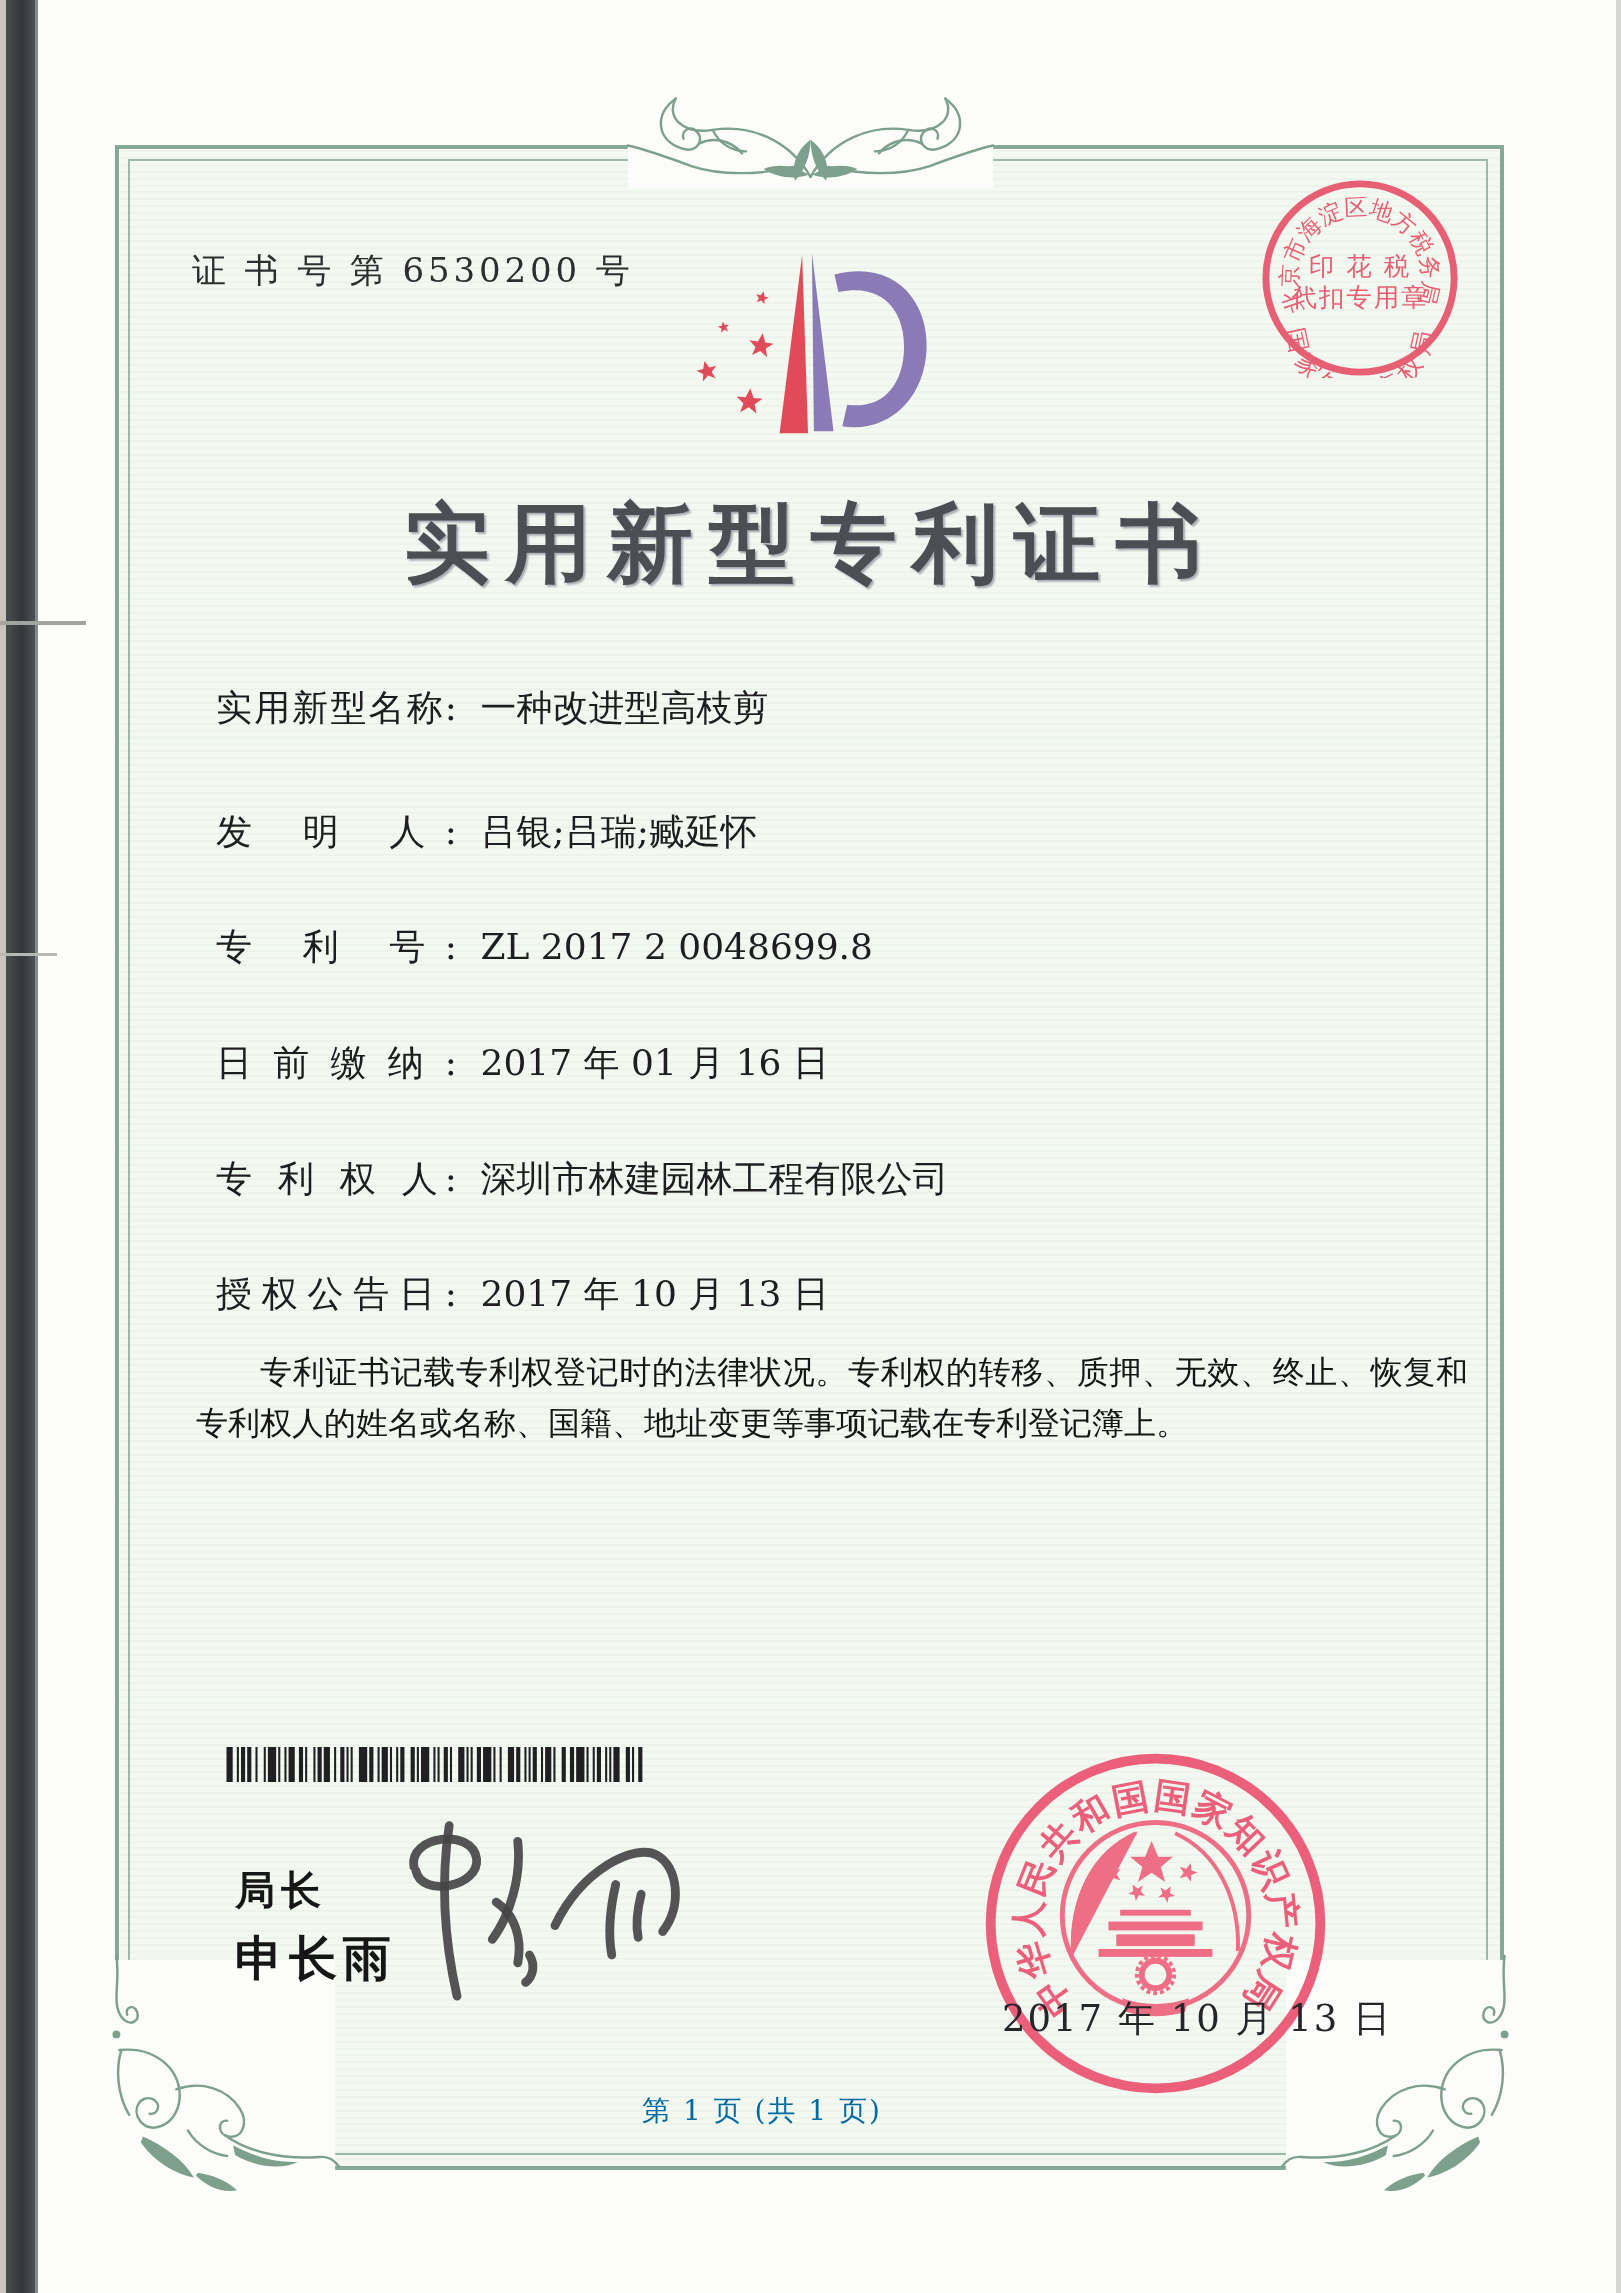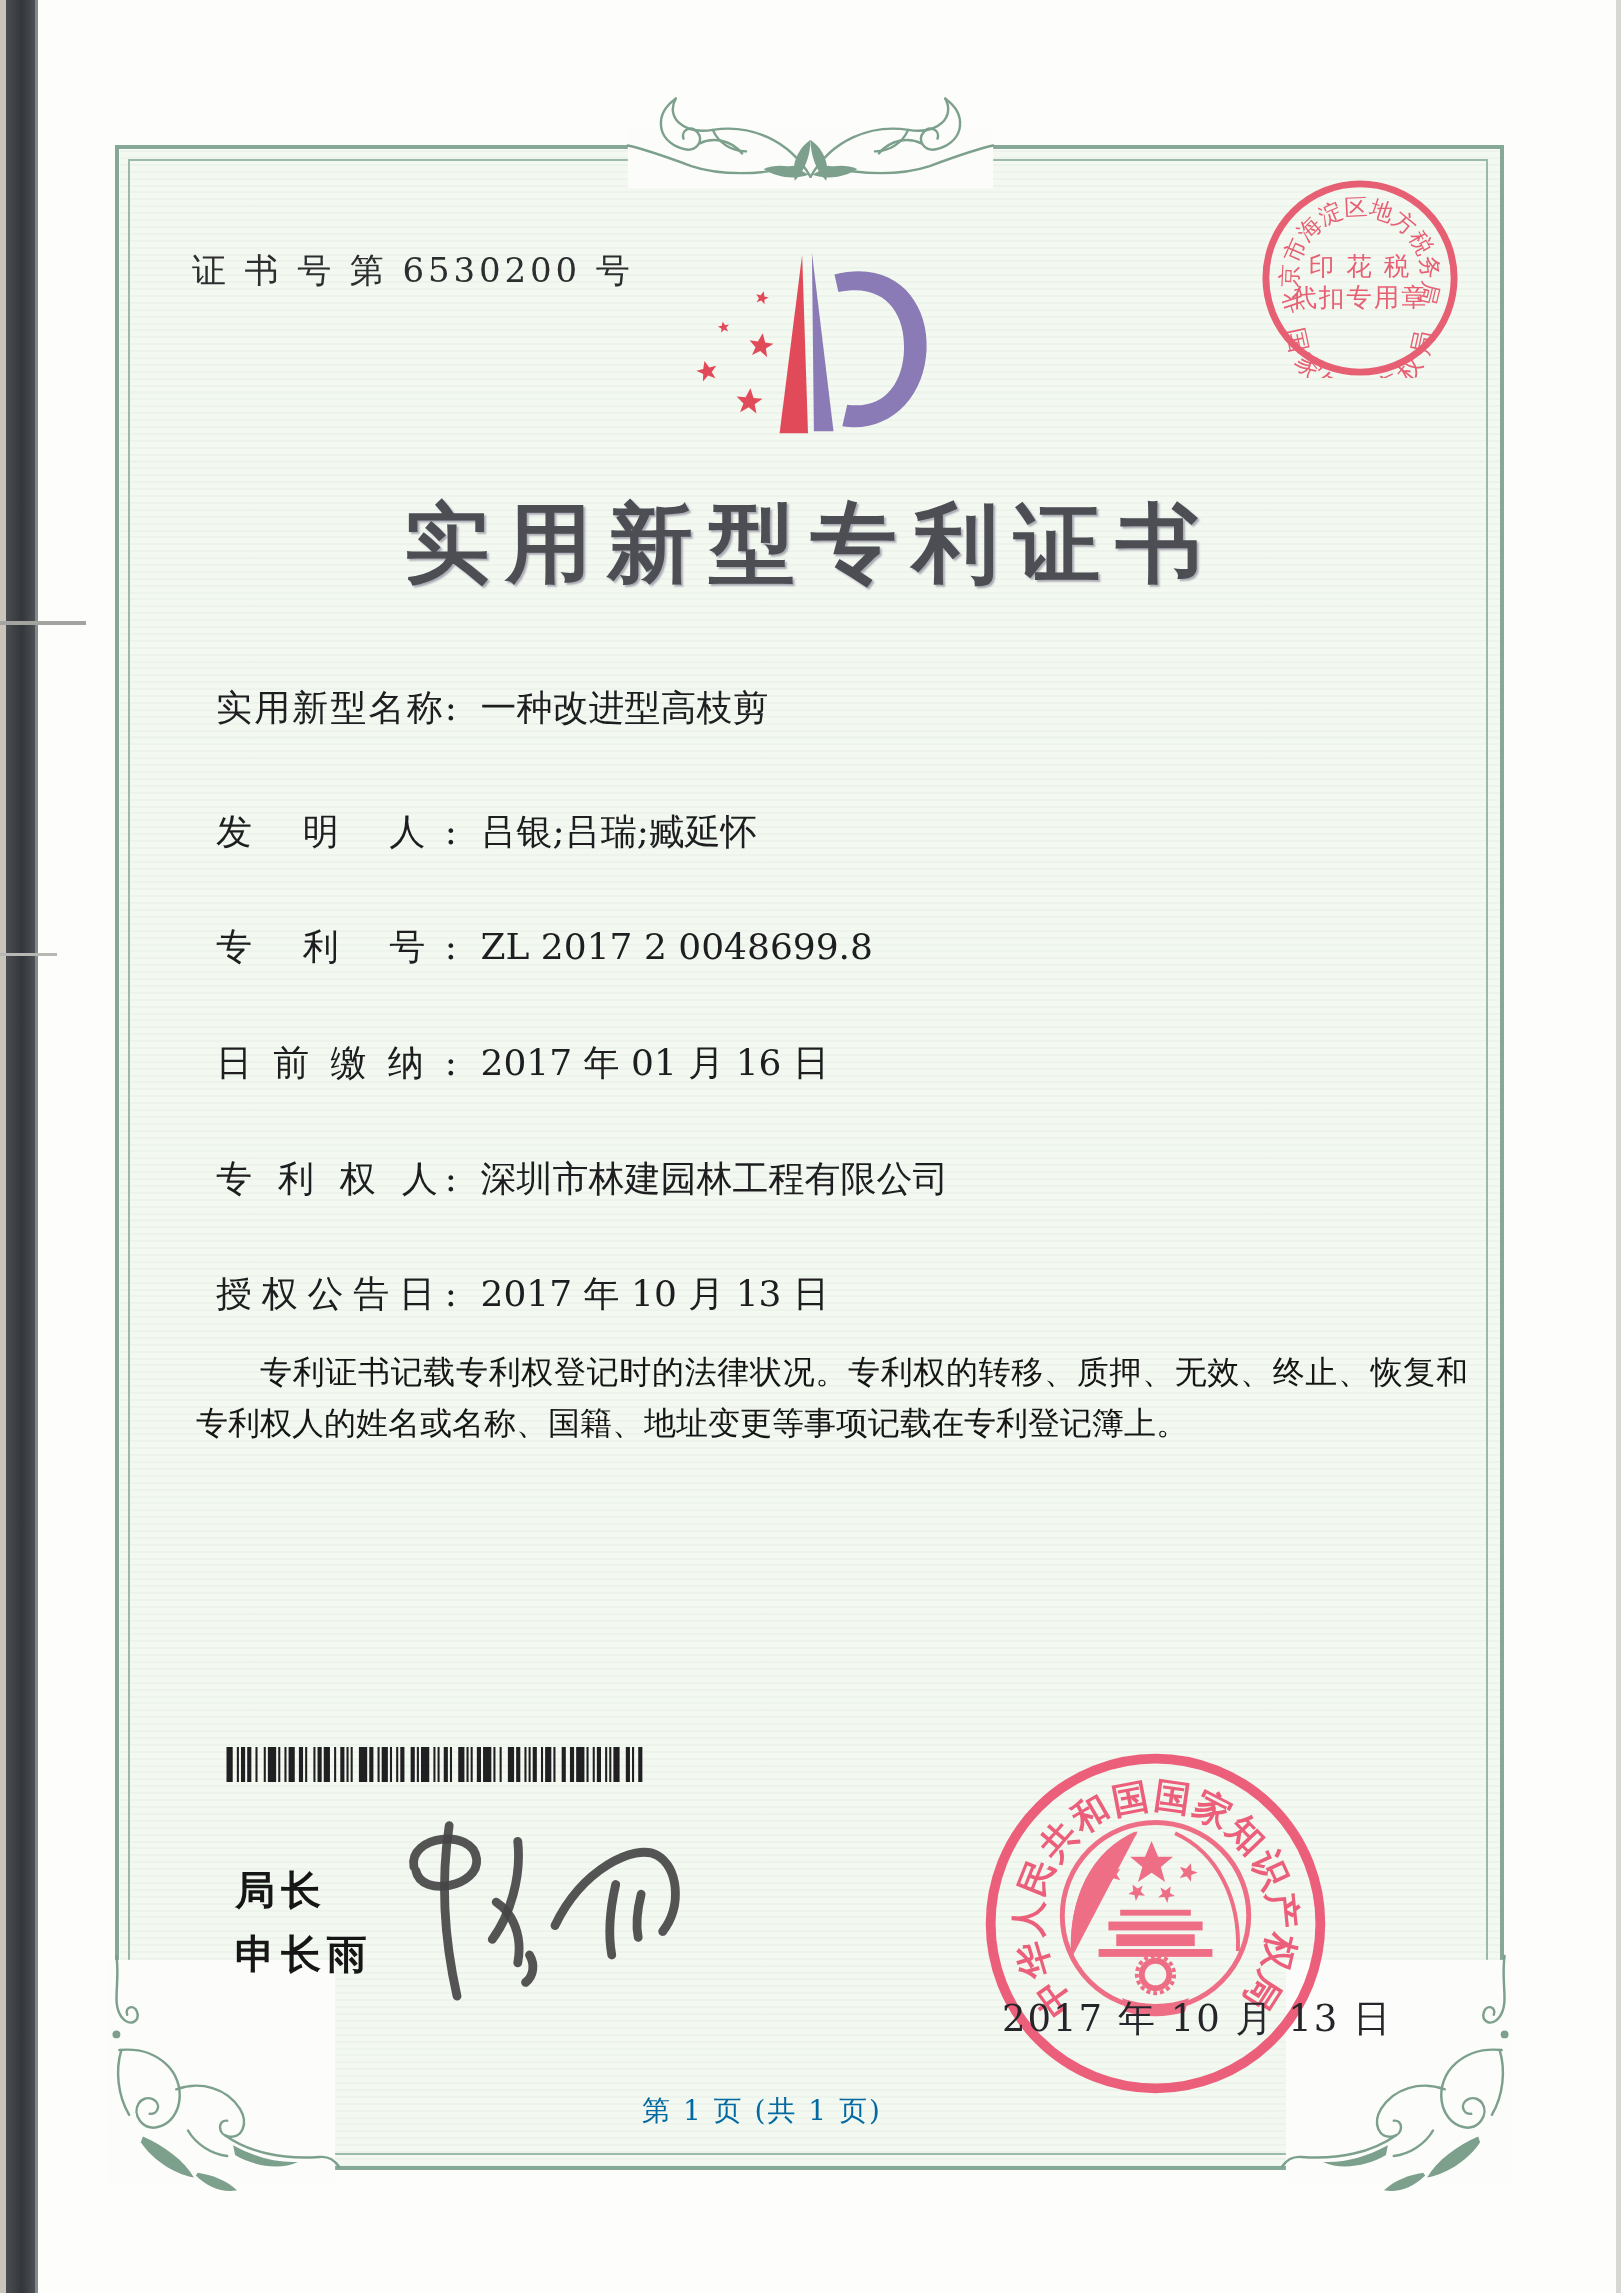--- a/index.html
+++ b/index.html
@@ -32,21 +32,21 @@
   .title{left:115px;top:486px;width:1391px;text-align:center;font-size:86px;font-weight:bold;
     letter-spacing:15.7px;color:var(--title_gray);text-shadow:2px 2px 2px #a9a9b3;z-index:5;white-space:nowrap;}
   .field{left:216px;font-size:36px;color:#1e1e20;z-index:5;white-space:nowrap;}
   .flabel{display:inline-block;width:241px;text-align:justify;text-align-last:justify;}
   .fvalue{margin-left:23.5px;}
   .paras{left:196px;top:1347px;width:1272px;font-size:32px;line-height:51px;color:#161616;
     text-align:justify;z-index:5;}
   .paras p{margin:0;text-indent:2em;}
   .signer-title{left:235px;top:1863px;font-size:40px;font-weight:bold;letter-spacing:5.9px;color:#161616;
     font-family:"DejaVu Sans","Liberation Sans",sans-serif;z-index:5;}
-  .signer-name{left:235px;top:1927px;font-size:40px;font-weight:bold;letter-spacing:5.9px;color:#161616;
+  .signer-name{left:235px;top:1927px;font-size:48px;font-weight:bold;letter-spacing:5.9px;color:#161616;
     font-family:"DejaVu Sans","Liberation Sans",sans-serif;z-index:5;}
   .footer{left:468px;top:2092px;width:588px;text-align:center;font-size:28px;color:#0369a1;z-index:5;letter-spacing:2px;}
   .seal-date{left:1002px;top:1994px;font-size:37px;color:#26262a;letter-spacing:2px;z-index:8;white-space:nowrap;}
   .barcode{left:225px;top:1747px;z-index:5;}
   .logo{left:662px;top:241px;z-index:5;}
   .tax-stamp{left:1260px;top:178px;z-index:6;}
   .seal{left:973px;top:1741px;z-index:6;}
   .signature{left:363px;top:1808px;z-index:7;}
   .logo-red{fill:var(--logo_red);}
   .logo-purple{fill:var(--logo_purple);}

